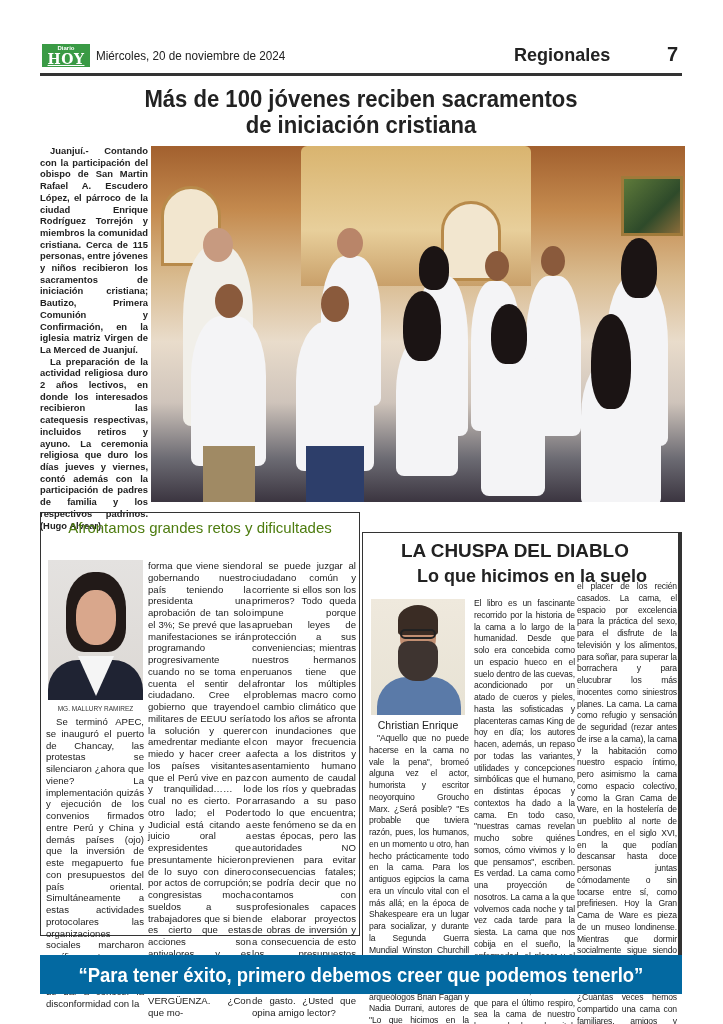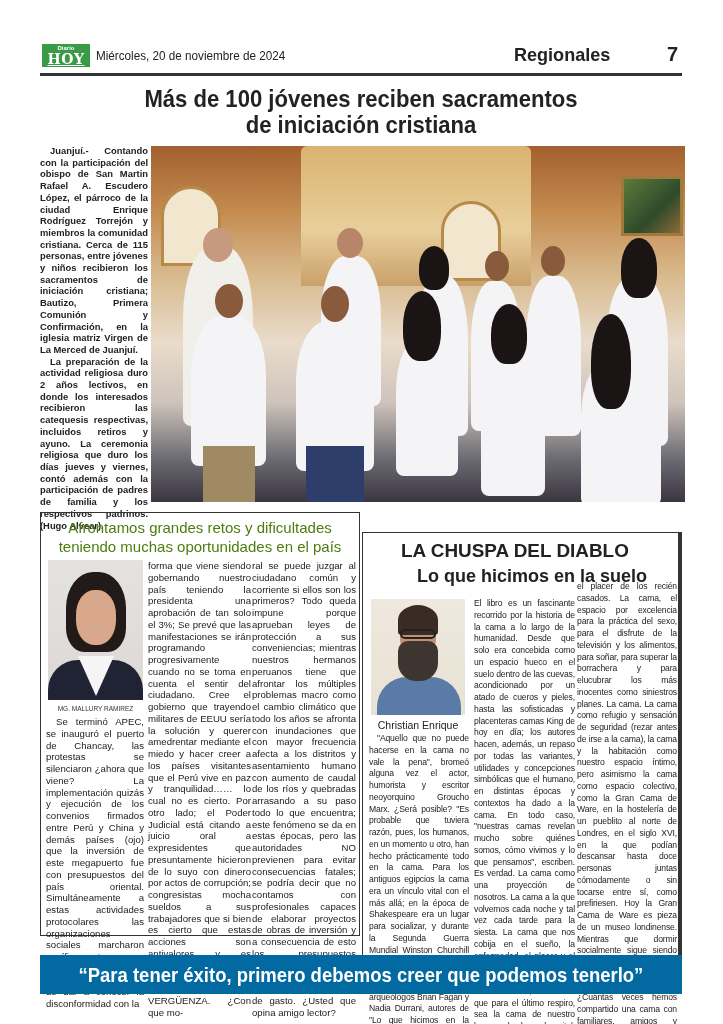--- a/index.html
+++ b/index.html
@@ -123,21 +123,20 @@
   <div class="hair" style="left:252px; top:145px; width:38px; height:70px;"></div>
   <div class="person" style="left:330px; top:200px; width:64px; height:150px;"></div>
   <div class="hair" style="left:340px; top:158px; width:36px; height:60px;"></div>
   <div class="person" style="left:430px; top:210px; width:80px; height:150px;"></div>
   <div class="hair" style="left:440px; top:168px; width:40px; height:95px;"></div>
 </div>
 
 <div class="box-left">
   <div class="title">
     <div>Afrontamos grandes retos y dificultades</div>
-    <div>teniendo muchas oportunidades en el país</div>
   </div>
   <div class="portrait-f">
     <div class="hair"></div>
     <div class="face"></div>
     <div class="jacket"></div>
     <div class="collar"></div>
   </div>
   <div class="caption-f">MG. MALLURY RAMIREZ</div>
   <div class="col col-a">
       <p>Se terminó APEC, se inauguró el puerto de Chancay, las protestas se silenciaron ¿ahora que viene? La implementación quizás y ejecución de los convenios firmados entre Perú y China y demás países (ojo) que la inversión de este megapuerto fue con presupuestos del país oriental. Simultáneamente a estas actividades protocolares las organizaciones sociales marcharon pacíficamente por diferentes calles y plazas, con la finalidad de dar a conocer la disconformidad con la</p>

